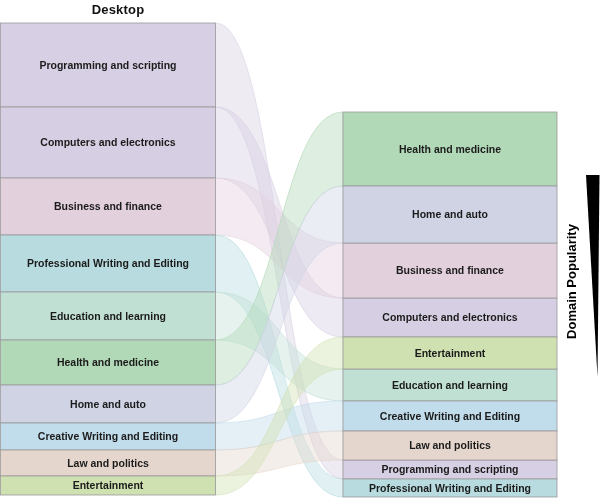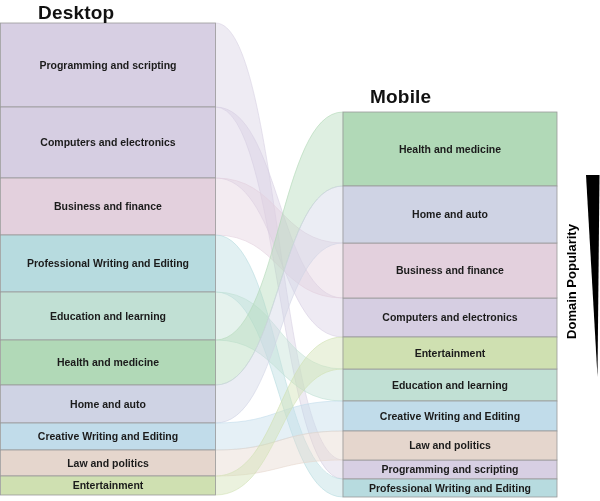--- a/index.html
+++ b/index.html
@@ -16,22 +16,22 @@
     overflow: hidden;
   }
   #sankey-svg {
     position: absolute;
     left: 0;
     top: 0;
   }
   .col-title {
     position: absolute;
     width: 160px;
-    text-align: left;
-    font-size: 19px;
+    text-align: center;
+    font-size: 13px;
     font-weight: 600;
     color: #111111;
     letter-spacing: 0.2px;
   }
   #title-desktop { left: 38px; top: 2px; }
   #title-mobile  { left: 370px; top: 86px; }
   .annotation-label {
     position: absolute;
     left: 502px;
     top: 273px;
@@ -109,17 +109,16 @@
         <text x="450" y="419.5" text-anchor="middle" class="node-label">Creative Writing and Editing</text>
         <text x="108" y="466.5" text-anchor="middle" class="node-label">Law and politics</text>
         <text x="450" y="449" text-anchor="middle" class="node-label">Law and politics</text>
         <text x="108" y="489" text-anchor="middle" class="node-label">Entertainment</text>
         <text x="450" y="356.5" text-anchor="middle" class="node-label">Entertainment</text>
       </g>
     <polygon id="popularity-wedge" points="586,175 599.5,175 597.5,377" fill="#000000"></polygon>
   </svg>
 
   <div class="col-title" id="title-desktop">Desktop</div>
-  <div class="col-title" id="title-mobile">Mobile</div>
 
   <div class="annotation-label">Domain Popularity</div>
 
 </div>
 
 </body></html>

